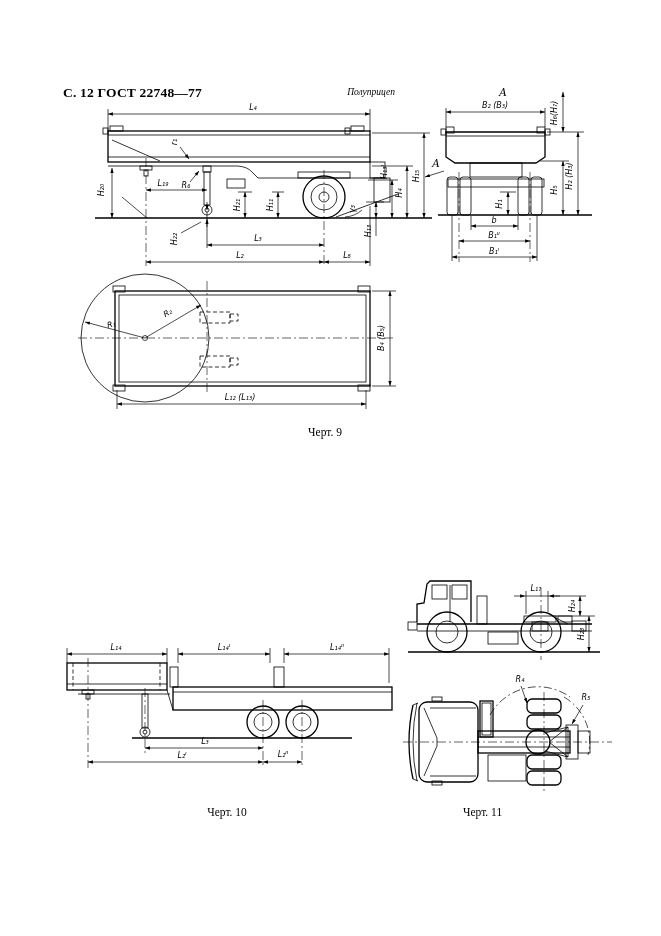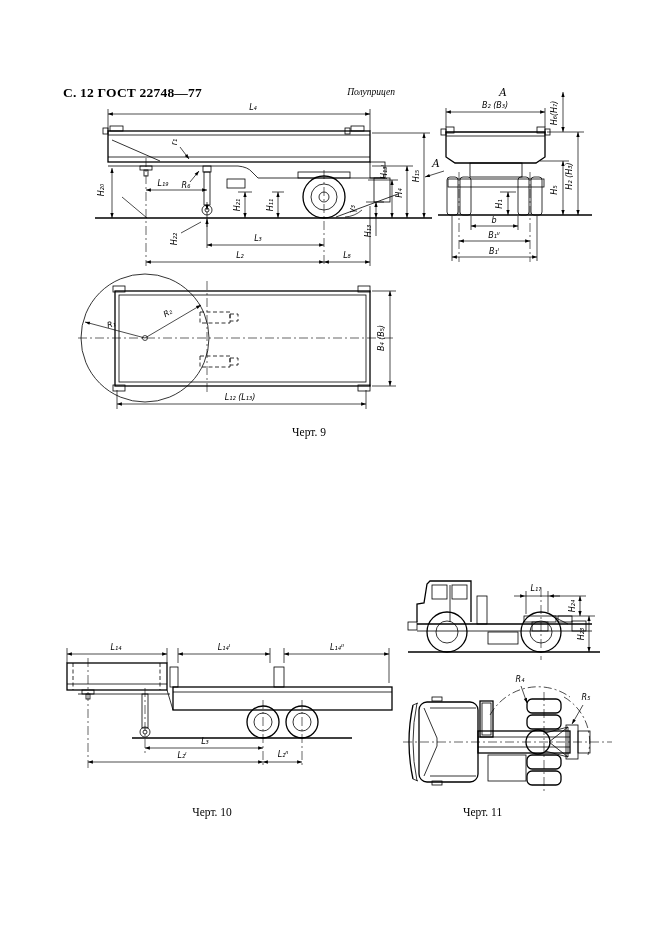--- a/index.html
+++ b/index.html
@@ -1,22 +1,22 @@
 <!DOCTYPE html>
 <html><head>
 <meta charset="utf-8">
 <style>
   html,body{margin:0;padding:0;background:#e8e8e8;}
   #page{position:relative;width:661px;height:936px;background:#ffffff;overflow:hidden;
         border-right:2px solid #b5b5b5;border-bottom:1px solid #cfcfcf;
         font-family:"Liberation Serif",serif;color:#000;}
   #hdr{position:absolute;left:63px;top:50px;font-weight:bold;font-size:13.5px;letter-spacing:.2px;margin-top:35px;}
   .cap{position:absolute;font-size:11.5px;}
-  #cap9{left:264px;top:426px;width:90px;text-align:center;}
-  #cap10{left:167px;top:806px;width:90px;text-align:center;}
+  #cap9{left:280px;top:426px;width:90px;text-align:center;}
+  #cap10{left:182px;top:806px;width:90px;text-align:center;}
   #cap11{left:463px;top:806px;width:90px;}
   #subt{position:absolute;left:305px;top:87px;width:90px;text-align:right;
         font-style:italic;font-size:9.5px;}
   svg{position:absolute;left:0;top:0;}
   .ol{stroke:#000;stroke-width:1.3;fill:none;}
   .tl{stroke:#000;stroke-width:.8;fill:none;}
   .dl{stroke:#000;stroke-width:.7;fill:none;}
   .gnd{stroke:#000;stroke-width:1.4;fill:none;}
   .dim{stroke:#000;stroke-width:.7;fill:none;marker-start:url(#arr);marker-end:url(#arr);}
   .dime{stroke:#000;stroke-width:.7;fill:none;marker-end:url(#arr);}

